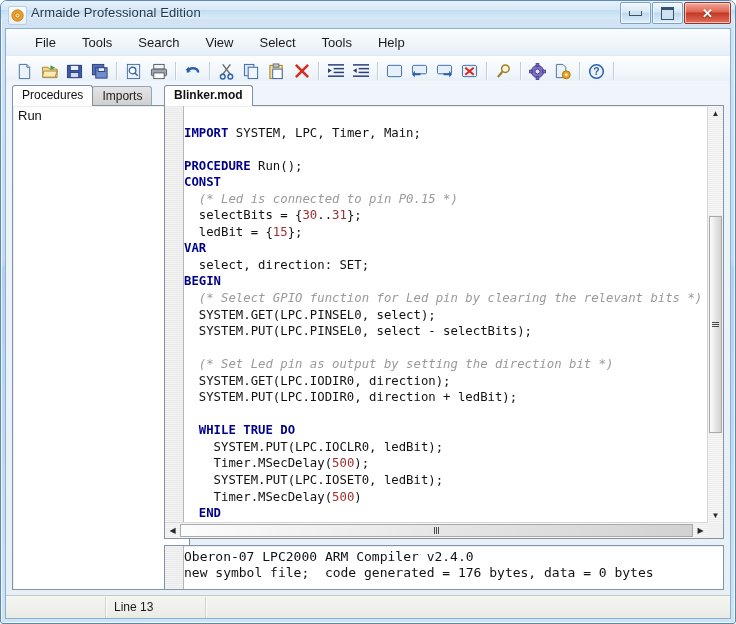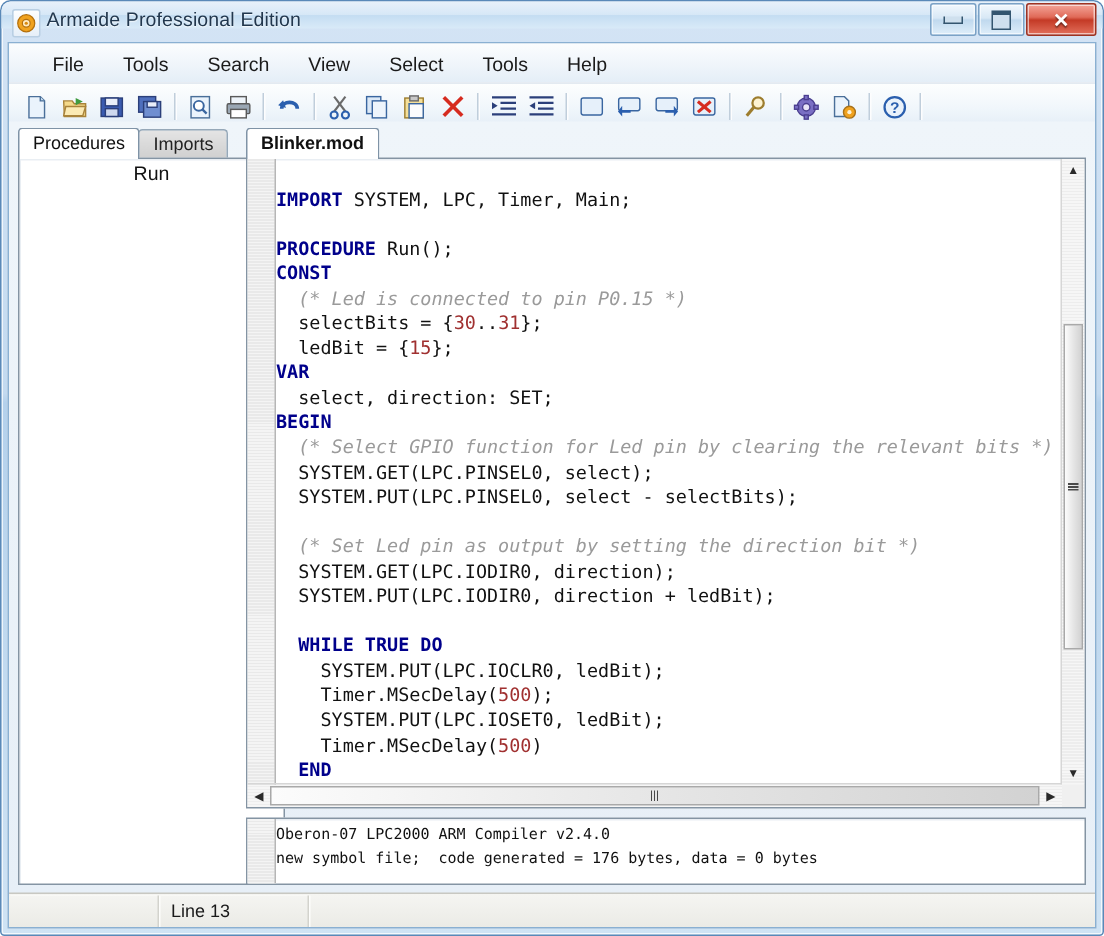--- a/index.html
+++ b/index.html
@@ -85,21 +85,21 @@
     font-size:12px;padding:3px 9px 3px 9px;border:1px solid #96a8b8;border-bottom:none;
     background:linear-gradient(180deg,#e4e4e4,#cfcfcf);color:#222;
     border-radius:3px 3px 0 0;margin-right:-1px;line-height:13px;
   }
   .tab.active{
     background:#ffffff;color:#111;padding-bottom:4px;position:relative;z-index:3;
     border-color:#7f93a6;
   }
 
   
-  #leftpanel{position:absolute;left:6px;top:4px;width:178px;bottom:6px;text-align:center;}
+  #leftpanel{position:absolute;left:6px;top:4px;width:178px;bottom:6px;}
   .panel-box{
     position:absolute;left:0;right:0;top:20px;bottom:0;background:#fff;
     border:1px solid #8494a3;box-shadow:inset 1px 1px 0 #e9eef3;
   }
   .proc-item{font-size:13px;color:#111;padding:2px 5px;}
 
   
   #rightside{position:absolute;left:158px;top:4px;right:6px;bottom:6px;}
   .editor-box{
     position:absolute;left:0;right:0;top:20px;height:432px;
@@ -148,21 +148,21 @@
   .corner{position:absolute;right:0;bottom:0;width:15px;height:15px;background:#f0f0f0;}
 
   
   .console-box{
     position:absolute;left:0;right:0;top:460px;bottom:0;
     background:#fff;border:1px solid #8494a3;box-shadow:inset 1px 1px 0 #e9eef3;overflow:hidden;
   }
   .console-text{
     position:absolute;left:19px;top:3px;right:4px;
     font-family:"DejaVu Sans Mono","Liberation Mono",monospace;
-    font-size:10px;line-height:16.4px;white-space:pre;color:#111;
+    font-size:13px;line-height:16.4px;white-space:pre;color:#111;
   }
 
   
   .statusbar{
     position:absolute;left:0;right:0;bottom:0;height:22px;
     background:linear-gradient(180deg,#f5f5f2,#ebebe6);
     border-top:1px solid #c8c8c2;display:flex;align-items:center;
   }
   .st-cell{
     height:21px;display:flex;align-items:center;padding-left:8px;

